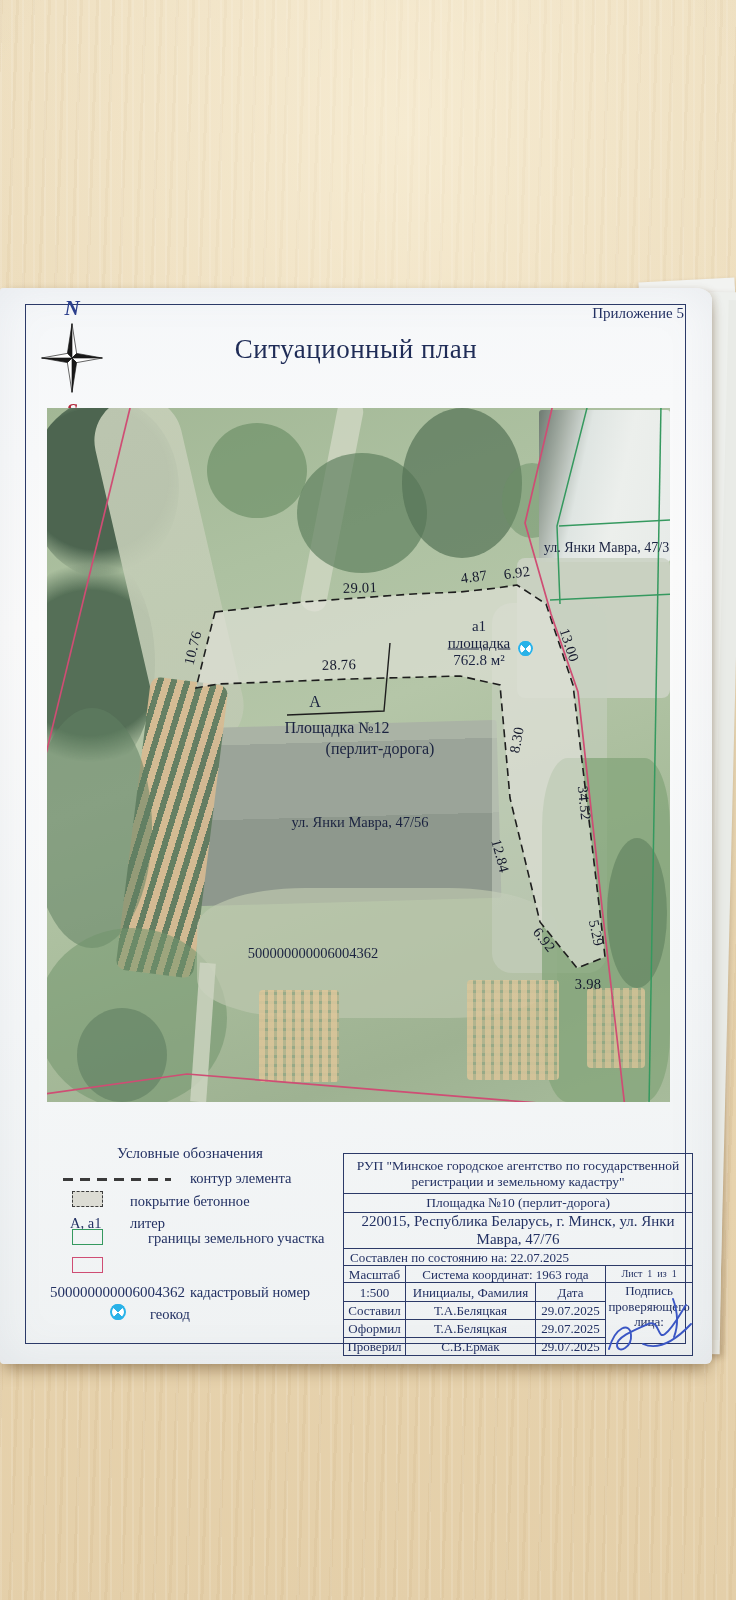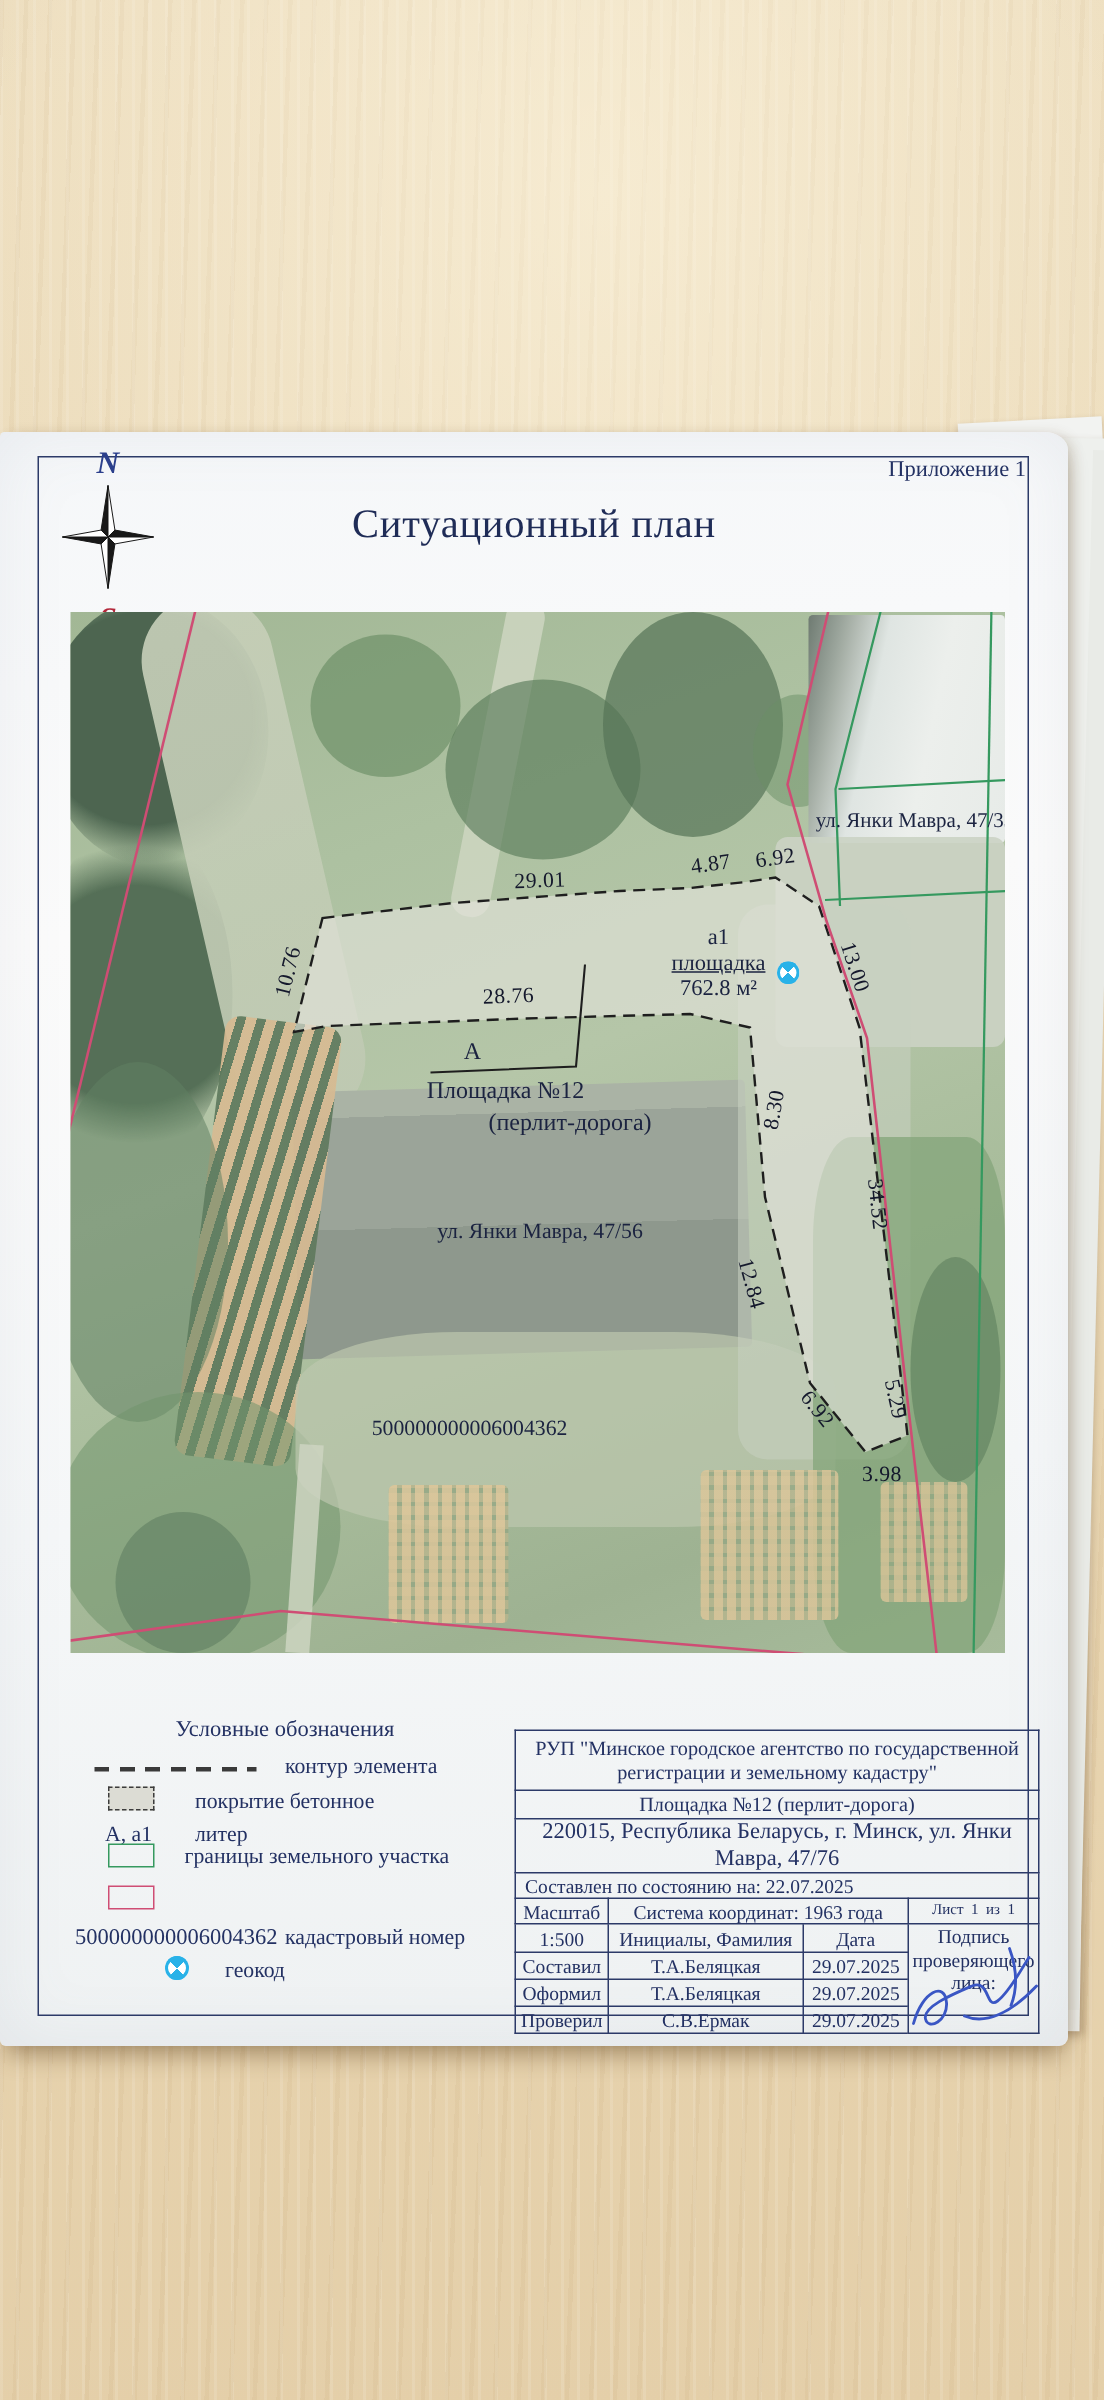--- a/index.html
+++ b/index.html
@@ -67,21 +67,21 @@
 
 <div class="stage">
 
   <div class="sheet-a"></div>
   <div class="sheet-b"></div>
   <div class="sheet-c"></div>
 
   <div class="paper">
     <div class="frame"></div>
 
-    <div class="appendix">Приложение 1</div>
+    <div class="appendix">Приложение 5</div>
     <div class="doc-title">Ситуационный план</div>
 
     <div class="compass">
       <div class="n">N</div>
       <svg width="66" height="78" viewBox="-50 -55 100 110">
         <g stroke="#161616" stroke-width="1">
           <polygon points="0,-52 -7,-7 0,0" fill="#181818"></polygon>
           <polygon points="0,-52 7,-7 0,0" fill="#ffffff"></polygon>
           <polygon points="46,0 7,-7 0,0" fill="#181818"></polygon>
           <polygon points="46,0 7,7 0,0" fill="#ffffff"></polygon>
@@ -167,21 +167,21 @@
     <div class="sw-dash" style="left:63px;top:890px;width:108px;"></div>
     <div class="lg" style="left:190px;top:882px;">контур элемента</div>
 
     <div class="sw-conc" style="left:72px;top:903px;"></div>
     <div class="lg" style="left:130px;top:905px;">покрытие бетонное</div>
 
     <div class="lg" style="left:70px;top:927px;">А, a1</div>
     <div class="lg" style="left:130px;top:927px;">литер</div>
 
     <div class="sw-green" style="left:72px;top:941px;"></div>
-    <div class="lg" style="left:123px;top:942px;">границы земельного участка</div>
+    <div class="lg" style="left:148px;top:942px;">границы земельного участка</div>
 
     <div class="sw-pink" style="left:72px;top:969px;"></div>
 
     <div class="lg" style="left:50px;top:996px;font-size:15px;">500000000006004362</div>
     <div class="lg" style="left:190px;top:996px;">кадастровый номер</div>
 
     <span class="geocode" style="left:110px;top:1016px;width:16px;height:16px;"></span>
     <div class="lg" style="left:150px;top:1018px;">геокод</div>
 
     <div class="tb">
@@ -190,21 +190,21 @@
             <col style="width:62px">
             <col style="width:130px">
             <col style="width:70px">
             <col style="width:87px">
           </colgroup>
         <tbody>
             <tr style="height:40px">
               <td colspan="4" style="font-size:13.5px;">РУП "Минское городское агентство по государственной регистрации и земельному кадастру"</td>
             </tr>
         <tr style="height:19px">
-              <td colspan="4" style="font-size:13.5px;">Площадка №12 (перлит-дорога)</td>
+              <td colspan="4" style="font-size:13.5px;">Площадка №10 (перлит-дорога)</td>
             </tr>
         <tr style="height:18px">
               <td colspan="4" class="small">220015, Республика Беларусь, г. Минск, ул. Янки Мавра, 47/76</td>
             </tr>
         <tr style="height:17px">
               <td colspan="4" class="left">Составлен по состоянию на: 22.07.2025</td>
             </tr>
         <tr style="height:17px">
           <td>Масштаб</td>
           <td colspan="2">Система координат: 1963 года</td>

